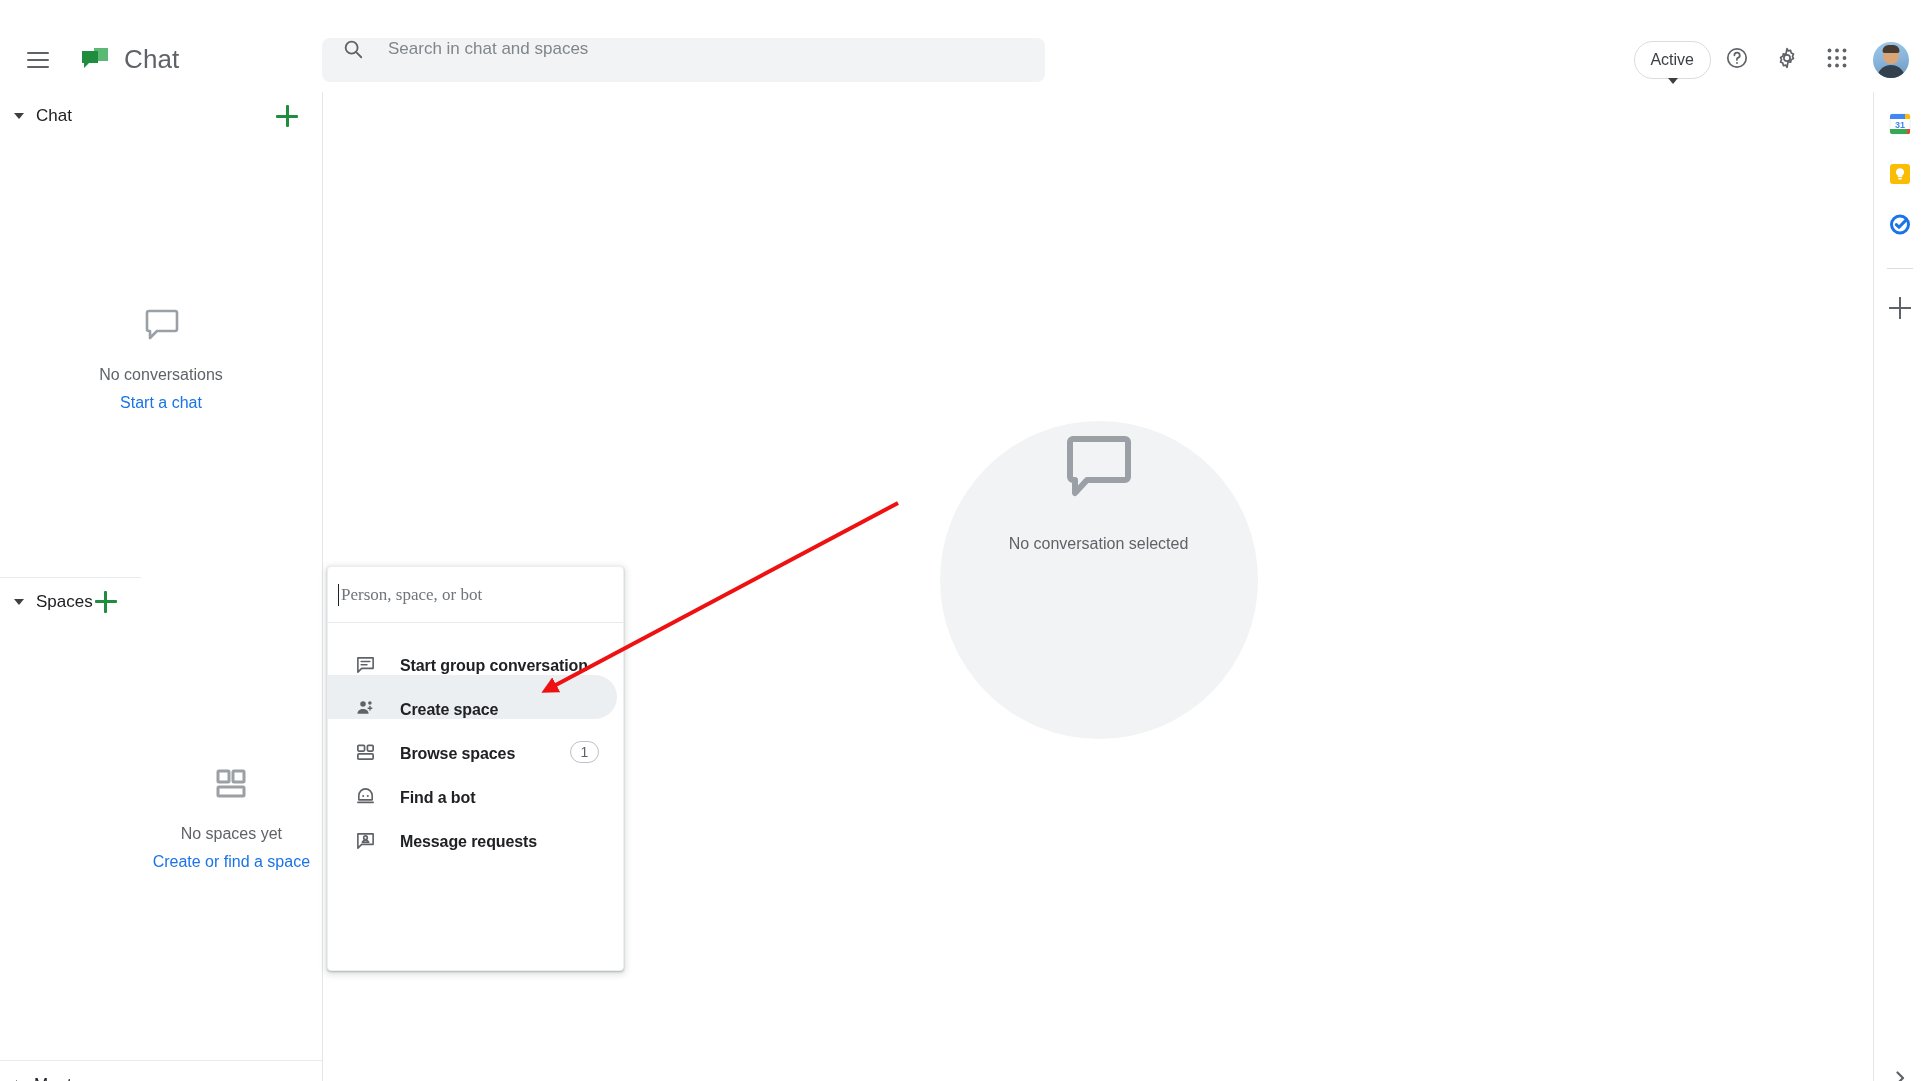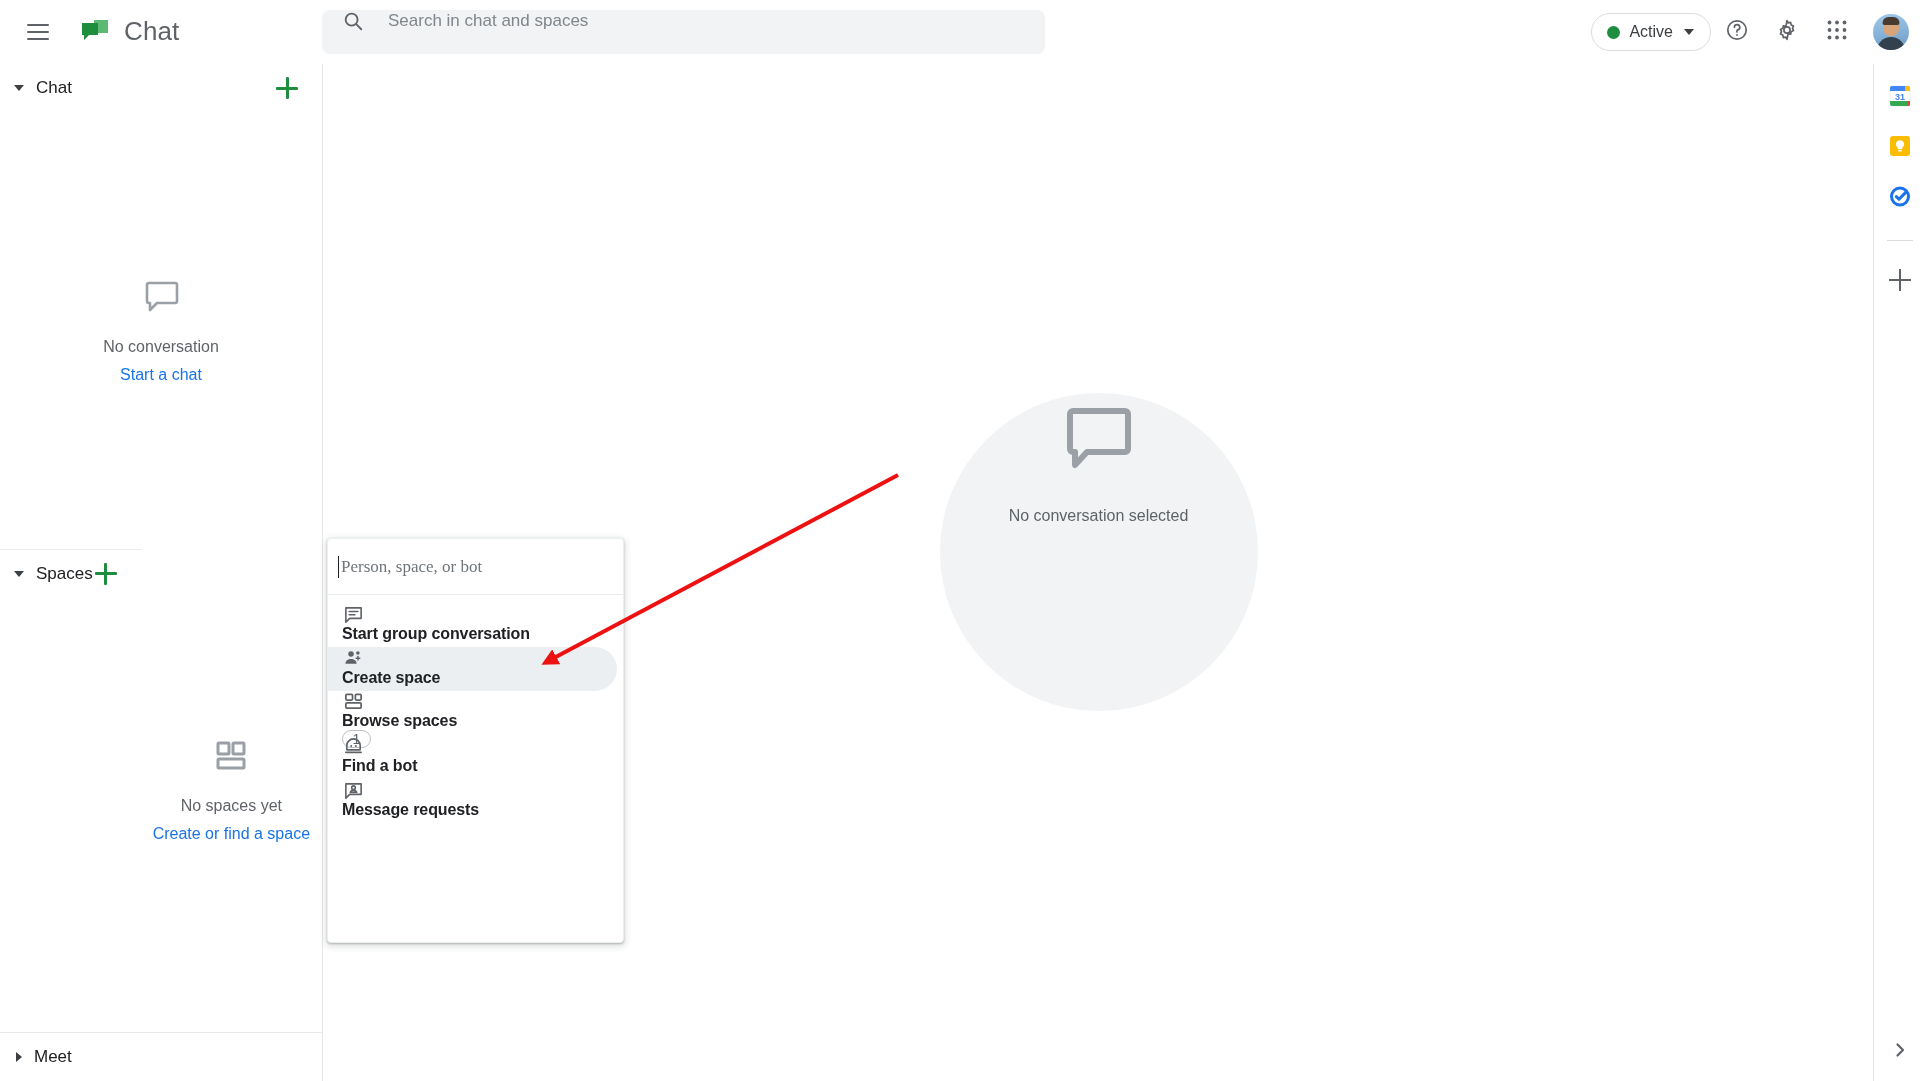--- a/index.html
+++ b/index.html
@@ -5,21 +5,21 @@
 <style>
   * { box-sizing: border-box; }
   html, body {
     margin: 0; padding: 0;
     width: 1925px; height: 1081px;
     overflow: hidden;
     background: #ffffff;
     font-family: "Liberation Sans", sans-serif;
     -webkit-font-smoothing: antialiased;
   }
-  #app { position: relative; width: 1925px; height: 795px; }
+  #app { position: relative; width: 1925px; height: 795px; margin-top: 28px; }
 
   
   .topbar {
     position: absolute; top: 0; left: 0;
     width: 1925px; height: 64px;
     background: #ffffff;
     display: flex; align-items: center;
     border-bottom: 1px solid #ffffff;
     z-index: 30;
   }
@@ -46,21 +46,21 @@
     font-size: 17px; color: #3c4043; width: 610px;
     font-family: "Liberation Sans", sans-serif;
   }
   .search-input::placeholder { color: #80868b; }
 
   .topright { position: absolute; right: 10px; top: 0; height: 64px; display: flex; align-items: center; gap: 2px; }
   .status-chip {
     display: flex; align-items: center; gap: 9px;
     height: 38px; padding: 0 16px 0 15px;
     border: 1px solid #dadce0; border-radius: 19px;
-    cursor: pointer; background: #fff;
+    cursor: pointer; background: #fff; flex-direction: column;
   }
   .status-dot { width: 13px; height: 13px; border-radius: 50%; background: #1e8e3e; }
   .status-label { font-size: 16px; color: #3c4043; }
   .caret-down { width: 0; height: 0; border-left: 5px solid transparent; border-right: 5px solid transparent; border-top: 6px solid #3c4043; margin-left: 2px; }
 
   .icon-btn { width: 48px; height: 48px; border-radius: 50%; display: flex; align-items: center; justify-content: center; cursor: pointer; }
   .avatar-btn { width: 48px; height: 48px; display: flex; align-items: center; justify-content: center; cursor: pointer; margin-left: 4px; }
   .avatar {
     width: 36px; height: 36px; border-radius: 50%;
     overflow: hidden; position: relative;
@@ -151,23 +151,23 @@
   .menu-input-row { height: 56px; border-bottom: 1px solid #e8eaed; display: flex; align-items: center; padding-left: 10px; }
   .menu-caret { width: 1px; height: 22px; background: #202124; margin-right: 0px; }
   .menu-input {
     border: none; outline: none; background: transparent;
     font-size: 17px; color: #1d4ed8; width: 250px; padding-left: 2px;
     font-family: Liberation Serif, serif;
   }
   .menu-input::placeholder { color: #70757a; }
   .menu-list { padding-top: 8px; }
   .menu-item {
-    height: 44px; display: flex; align-items: flex-start;
-    padding-left: 14px; padding-right: 18px; cursor: pointer;
-    border-radius: 0 22px 22px 0; margin-right: 6px; flex-direction: column;
+    height: 44px; display: flex; align-items: flex-end;
+    padding-left: 26px; padding-right: 18px; cursor: pointer;
+    border-radius: 0 22px 22px 0; margin-right: 6px;
   }
   .menu-item.highlighted { background: #eceff1; }
   .menu-item-icon { width: 22px; height: 22px; margin-right: 24px; display: flex; align-items: center; justify-content: center; }
   .menu-item-label { font-size: 16px; color: #202124; font-weight: 700; flex: 1; letter-spacing: -0.1px; }
   .menu-badge {
     min-width: 29px; height: 22px; border: 1px solid #bdc1c6; border-radius: 11px;
     display: flex; align-items: center; justify-content: center;
     font-size: 14px; color: #5f6368;
   }
 
@@ -267,21 +267,21 @@
         <span class="tri-down"></span>
         <span class="sb-section-title">Chat</span>
         <span class="sb-plus"></span>
       </div>
       <div class="sb-empty">
         <div class="sb-empty-icon">
           <svg width="44" height="44" viewBox="0 0 44 44" fill="none" stroke="#9aa0a6" stroke-width="2.6">
             <path d="M10 9 H36 a2 2 0 0 1 2 2 V27 a2 2 0 0 1 -2 2 H18 L11 36 V29 H10 a2 2 0 0 1 -2 -2 V11 a2 2 0 0 1 2 -2 Z" stroke-linejoin="round"></path>
           </svg>
         </div>
-        <div class="sb-empty-title">No conversation</div>
+        <div class="sb-empty-title">No conversations</div>
         <div class="sb-empty-link">Start a chat</div>
       </div>
     </div>
 
     <div class="spaces-pane">
       <div class="sb-section-head">
         <span class="tri-down"></span>
         <span class="sb-section-title">Spaces</span>
         <span class="sb-plus"></span>
       </div>

